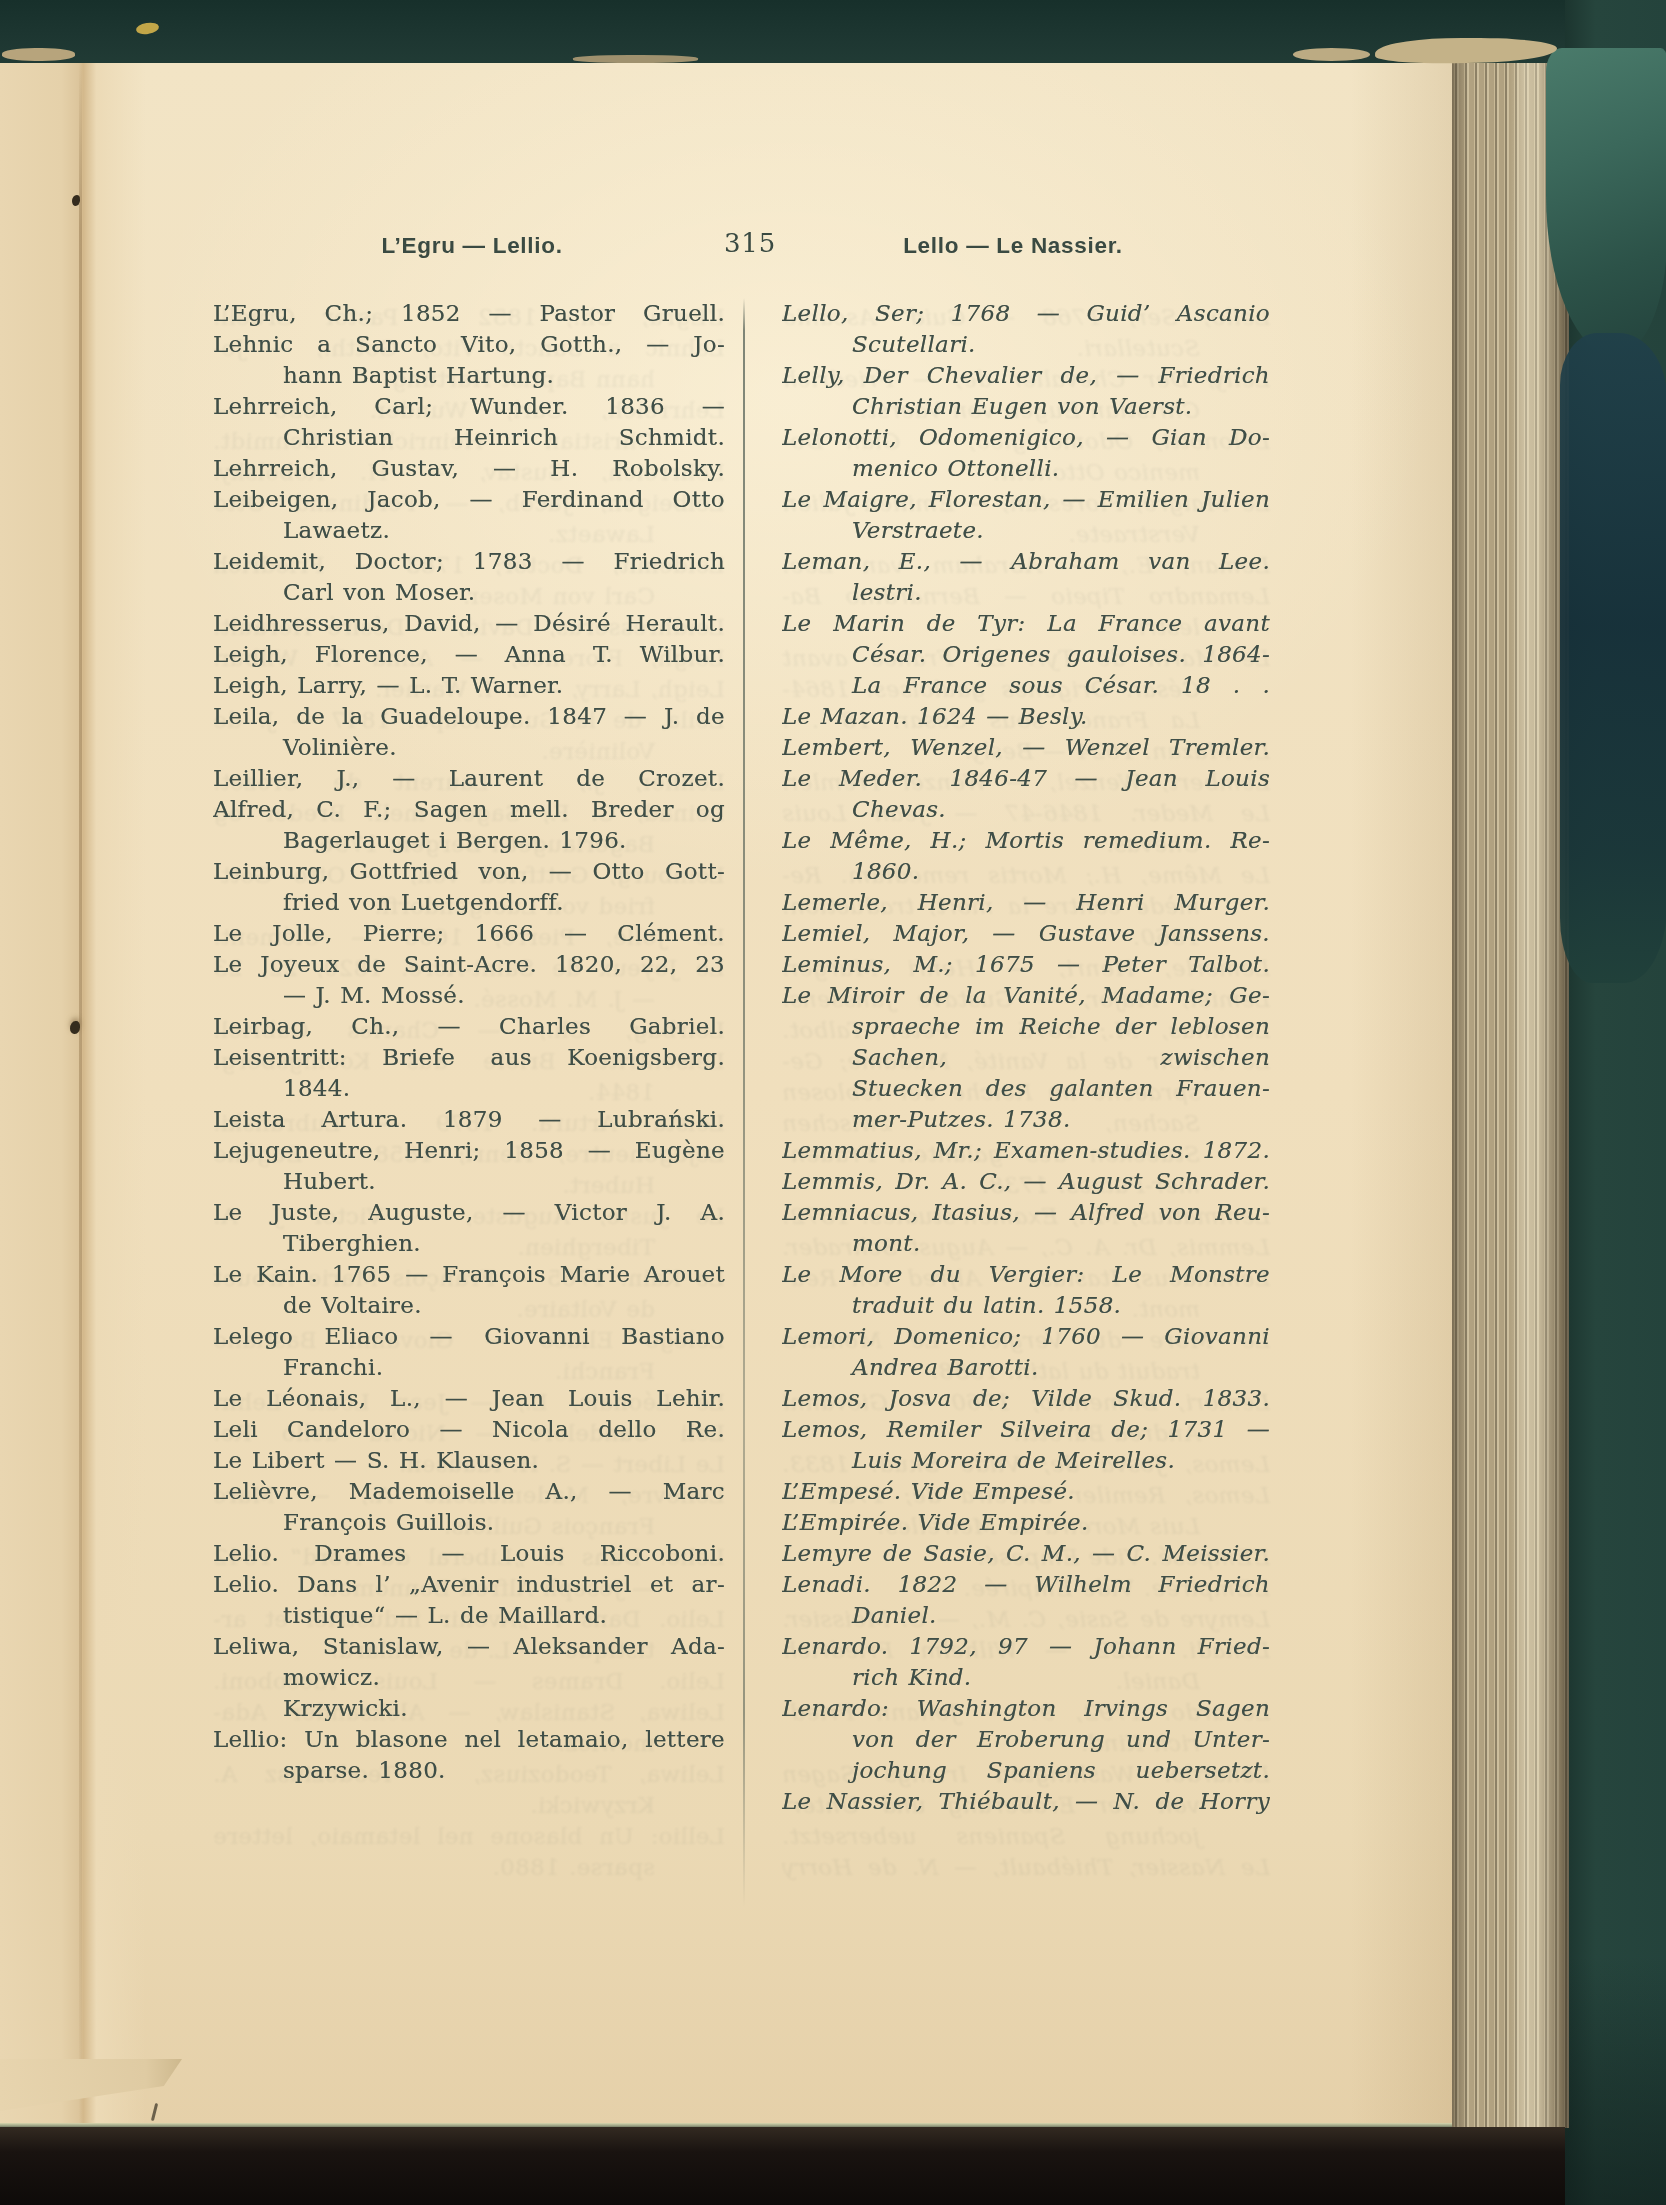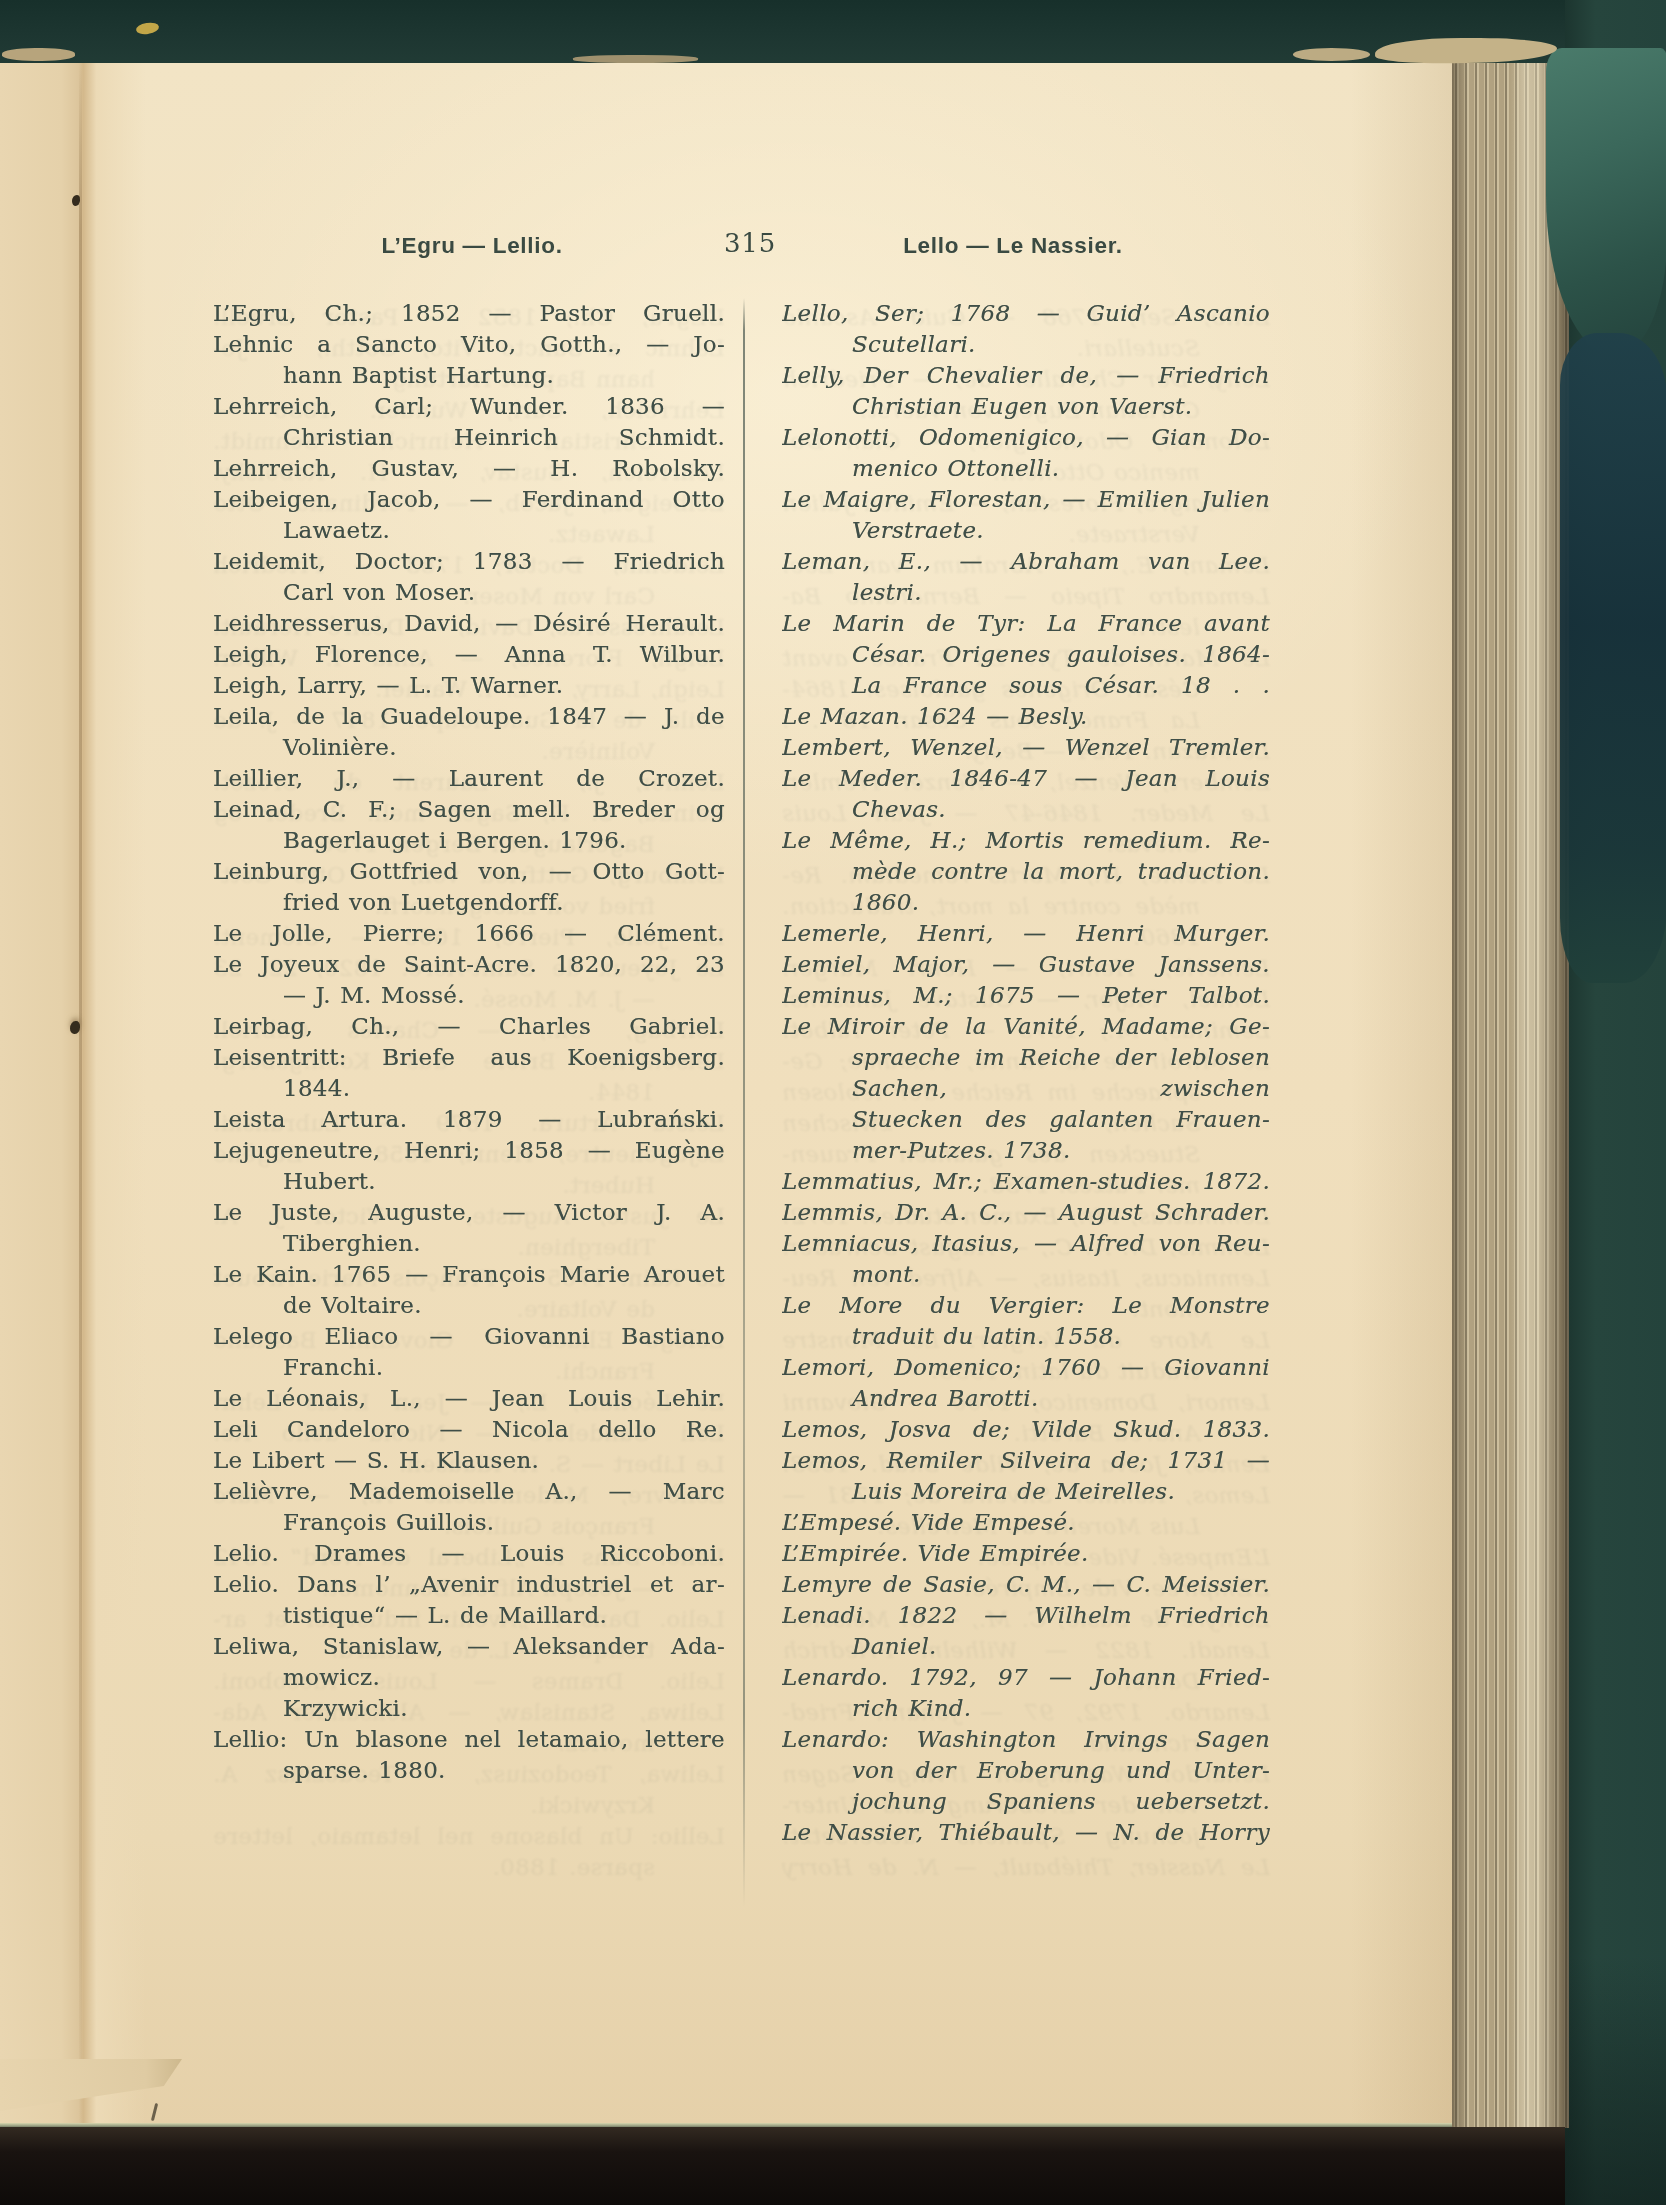--- a/index.html
+++ b/index.html
@@ -132,21 +132,21 @@
           <div class="line">Leigh, Larry, — L. T. Warner.</div>
         </div>
         <div class="entry">
           <div class="line fill">Leila, de la Guadeloupe. 1847 — J. de</div>
           <div class="line cont">Volinière.</div>
         </div>
         <div class="entry">
           <div class="line fill">Leillier, J., — Laurent de Crozet.</div>
         </div>
         <div class="entry">
-          <div class="line fill">Leinad, C. F.; Sagen mell. Breder og</div>
+          <div class="line fill">Alfred, C. F.; Sagen mell. Breder og</div>
           <div class="line cont">Bagerlauget i Bergen. 1796.</div>
         </div>
         <div class="entry">
           <div class="line fill">Leinburg, Gottfried von, — Otto Gott-</div>
           <div class="line cont">fried von Luetgendorff.</div>
         </div>
         <div class="entry">
           <div class="line fill">Le Jolle, Pierre; 1666 — Clément.</div>
         </div>
         <div class="entry">
@@ -244,21 +244,20 @@
         </div>
         <div class="entry">
           <div class="line fill">Lembert, Wenzel, — Wenzel Tremler.</div>
         </div>
         <div class="entry">
           <div class="line fill">Le Meder. 1846-47 — Jean Louis</div>
           <div class="line cont">Chevas.</div>
         </div>
         <div class="entry">
           <div class="line fill">Le Même, H.; Mortis remedium. Re-</div>
-          <div class="line cont fill">mède contre la mort, traduction.</div>
           <div class="line cont">1860.</div>
         </div>
         <div class="entry">
           <div class="line fill">Lemerle, Henri, — Henri Murger.</div>
         </div>
         <div class="entry">
           <div class="line fill">Lemiel, Major, — Gustave Janssens.</div>
         </div>
         <div class="entry">
           <div class="line fill">Leminus, M.; 1675 — Peter Talbot.</div>

